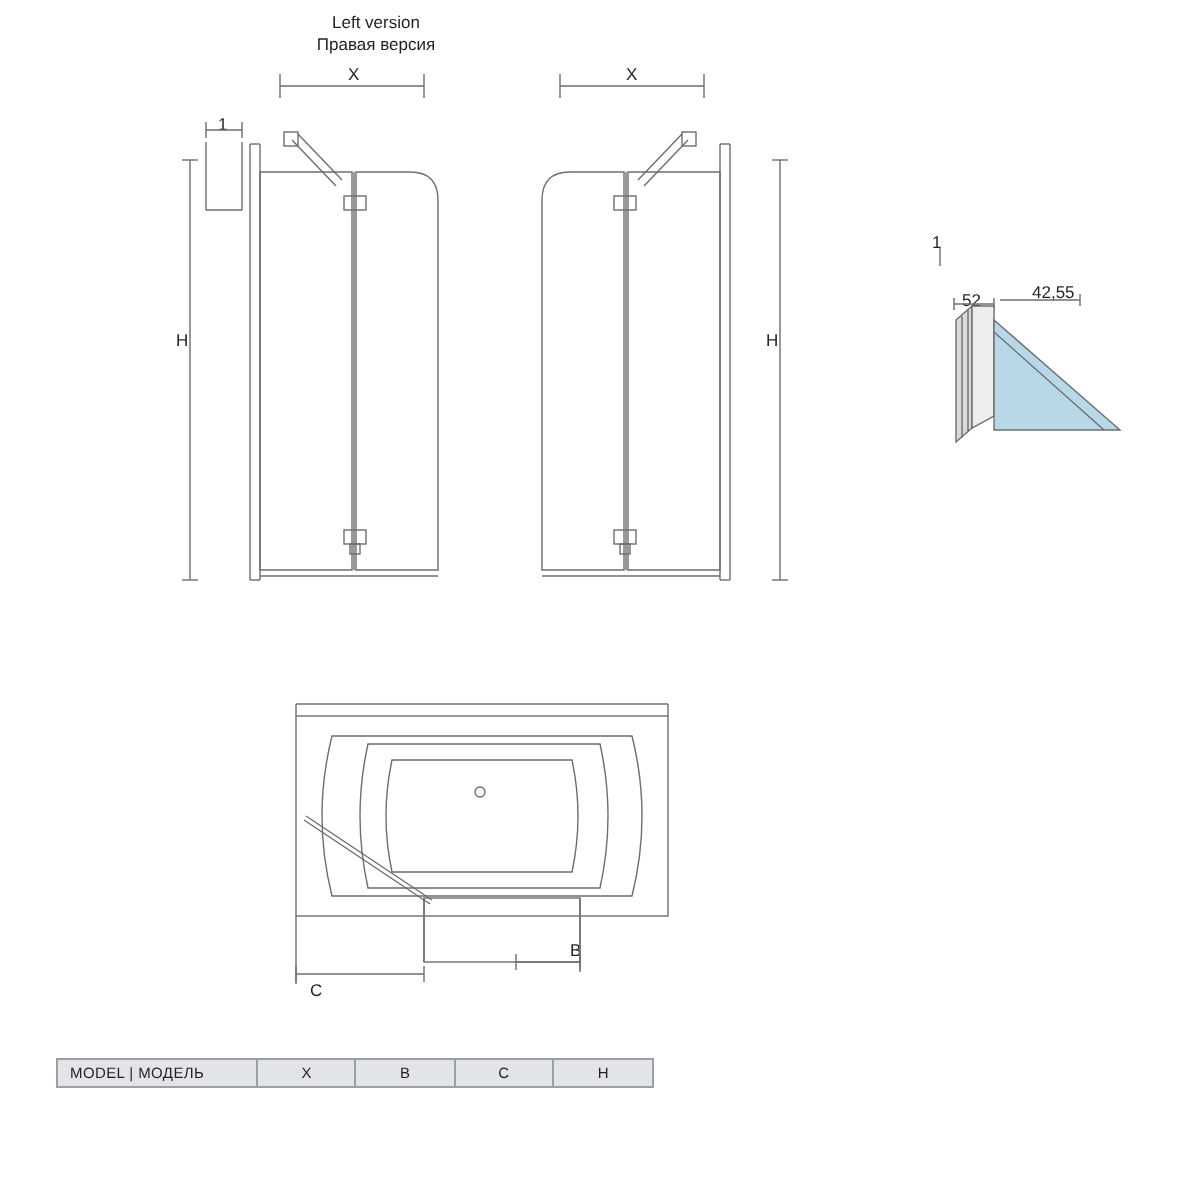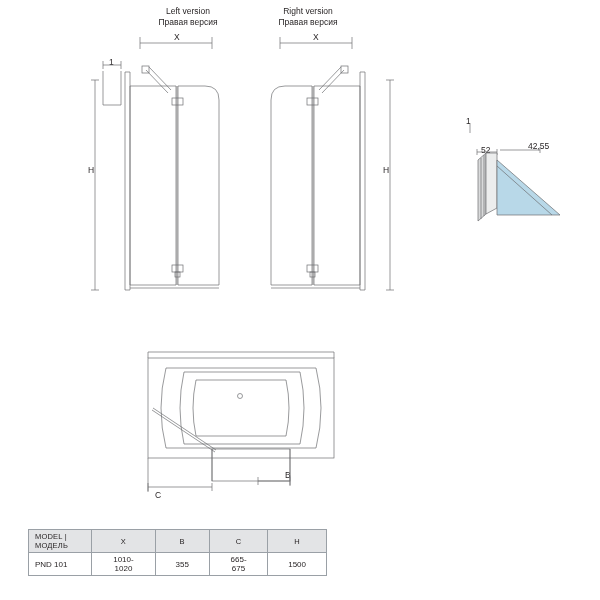--- a/index.html
+++ b/index.html
@@ -76,34 +76,30 @@
 </style>
 </head>
 <body>
 
 <div class="stage">
 
   <div class="title-block" style="left:128px; top:6px; width:120px;">
     <div>Left version</div>
     <div>Правая версия</div>
   </div>
-  <div class="title-block" style="left:248px; top:6px; width:120px;">
-    <div>Right version</div>
-    <div>Правая версия</div>
-  </div>
 
   <div class="lbl" style="left:174px; top:32px;">X</div>
   <div class="lbl" style="left:313px; top:32px;">X</div>
   <div class="lbl" style="left:88px; top:165px;">H</div>
   <div class="lbl" style="left:383px; top:165px;">H</div>
   <div class="lbl" style="left:109px; top:57px;">1</div>
 
   <div class="lbl" style="left:466px; top:116px;">1</div>
   <div class="lbl" style="left:481px; top:145px;">52</div>
-  <div class="lbl" style="left:528px; top:141px;">42,55</div>
+  <div class="lbl" style="left:516px; top:141px;">42,55</div>
 
   <div class="lbl" style="left:155px; top:490px;">C</div>
   <div class="lbl" style="left:285px; top:470px;">B</div>
 
   <svg class="diagram" viewBox="0 0 600 600">
     <g stroke="#6d6e71" fill="none" stroke-width="0.7">
 
       <g>
         <line x1="140" y1="43" x2="212" y2="43"></line>
         <line x1="140" y1="37" x2="140" y2="49"></line>
@@ -245,23 +241,16 @@
     <thead>
       <tr>
         <th class="model-col">MODEL | МОДЕЛЬ</th>
         <th>X</th>
         <th>B</th>
         <th>C</th>
         <th>H</th>
       </tr>
     </thead>
     <tbody>
-      <tr>
-        <td class="model-col">PND 101</td>
-        <td>1010-1020</td>
-        <td>355</td>
-        <td>665-675</td>
-        <td>1500</td>
-      </tr>
     </tbody>
   </table>
 
 </div>
 
 </body></html>

